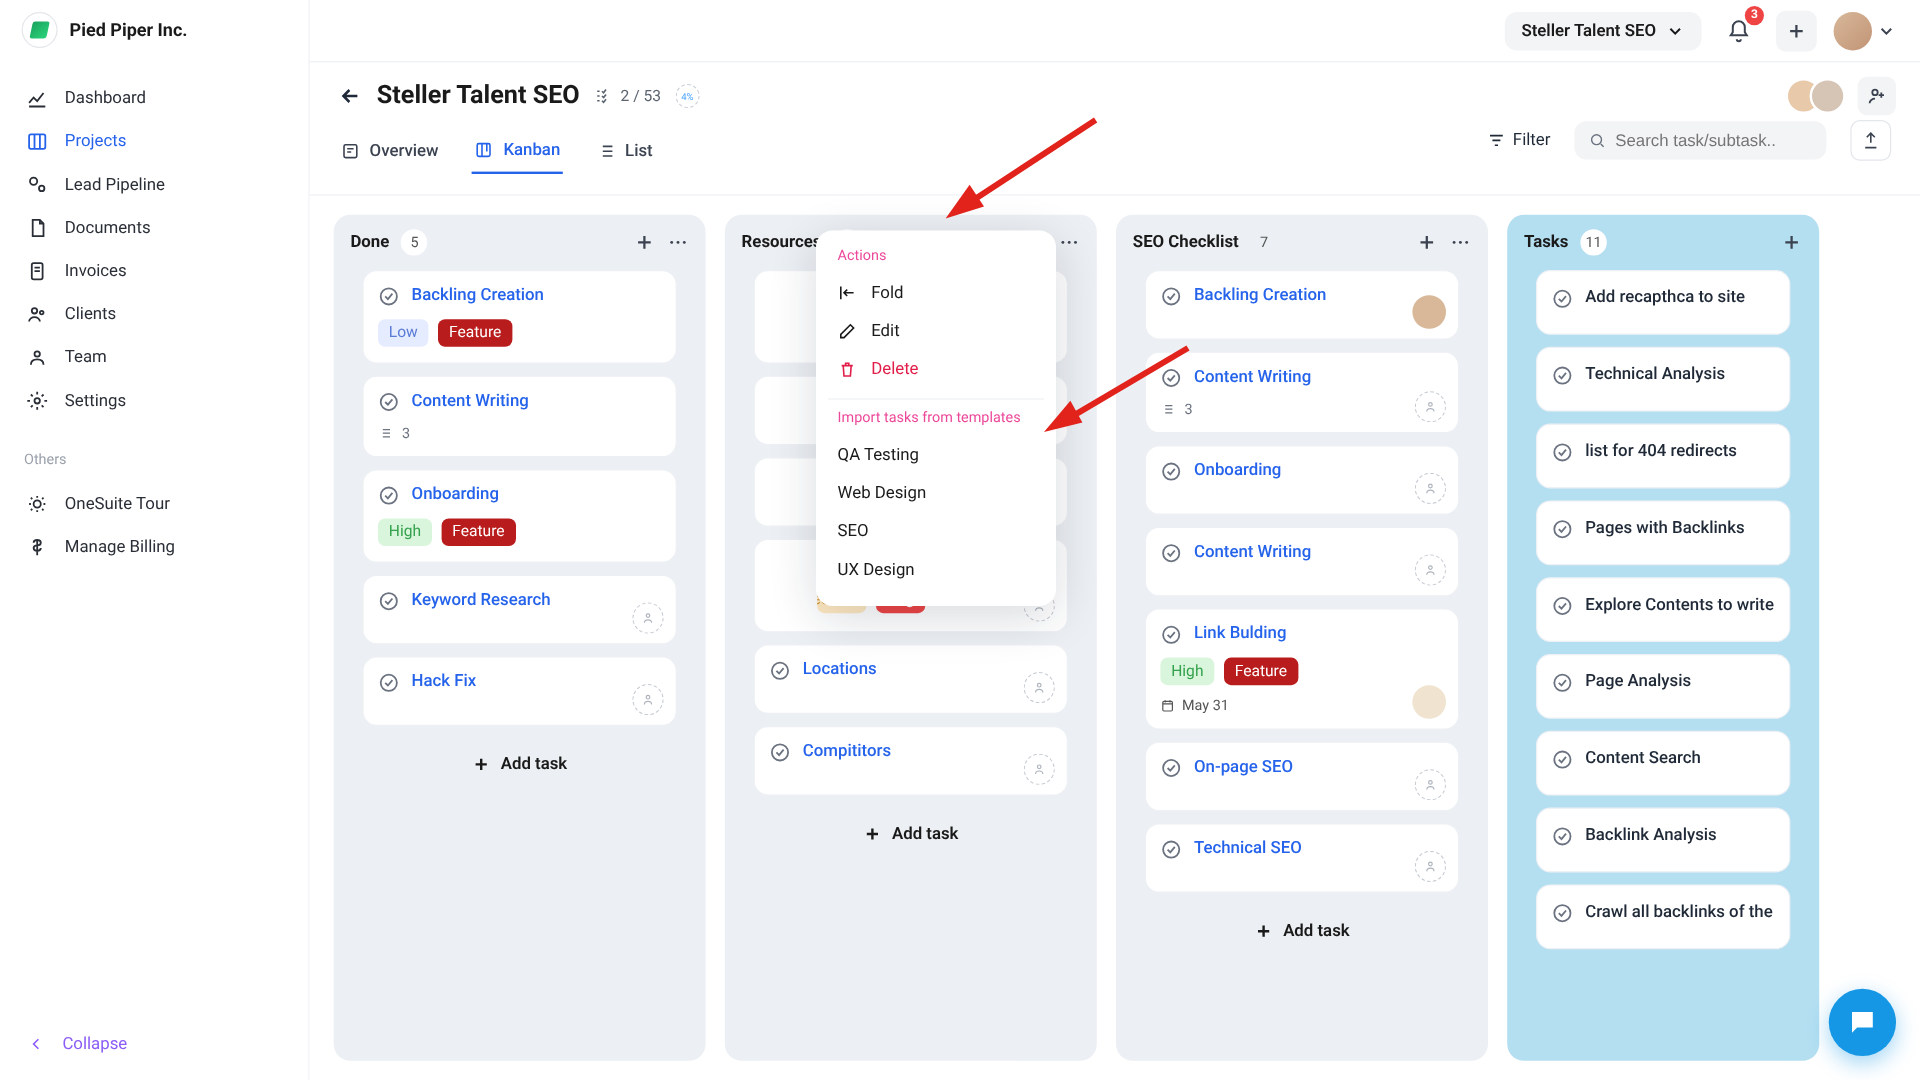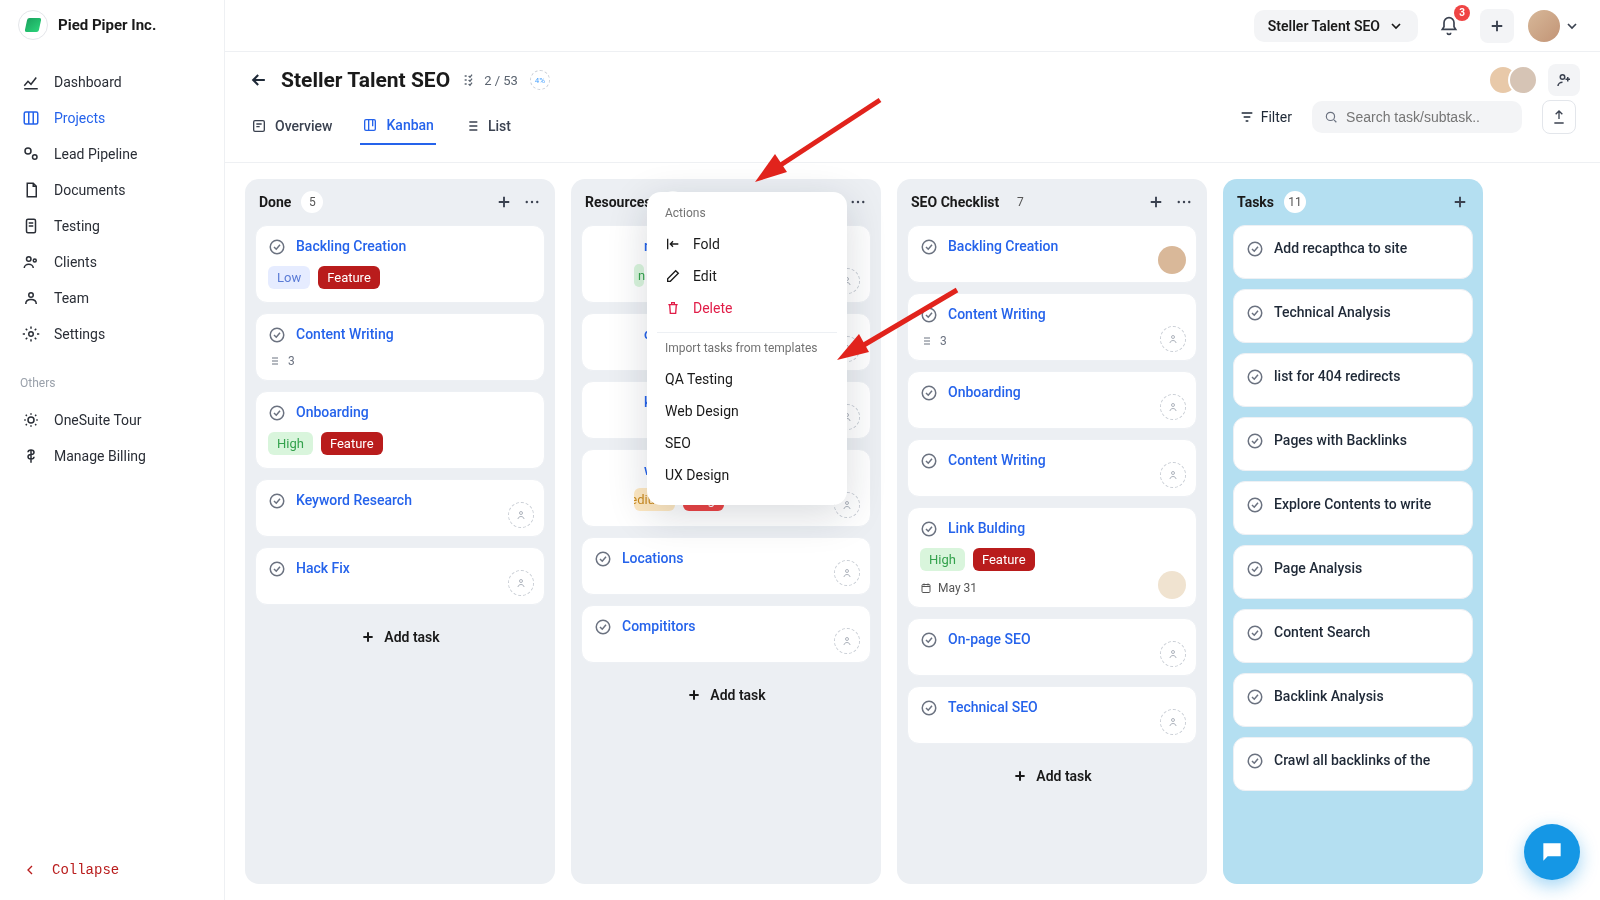--- a/index.html
+++ b/index.html
@@ -1,28 +1,28 @@
 <!DOCTYPE html>
 <html><head>
 <meta charset="utf-8">
 <style>
 * { box-sizing: border-box; margin: 0; padding: 0; }
 body { font-family: -apple-system, BlinkMacSystemFont, "Segoe UI", Roboto, sans-serif; font-size: 14px; color: #1a1a1a; background: #fff; overflow: hidden; }
 .app { display: flex; height: 900px; width: 1600px; }
-.sidebar { width: 225px; border-right: 1px solid #eef0f3; display: flex; flex-direction: column; padding: 10px 0; }
+.sidebar { width: 258px; border-right: 1px solid #eef0f3; display: flex; flex-direction: column; padding: 10px 0; }
 .logo-row { display: flex; align-items: center; gap: 10px; padding: 0 18px 18px; }
 .logo-circle { width: 30px; height: 30px; border-radius: 50%; border: 1px solid #e4e6ea; display: flex; align-items: center; justify-content: center; font-size: 9px; color:#888; position: relative; }
 .logo-inner { width: 14px; height: 14px; background: linear-gradient(135deg,#1aa35e,#2bd37a); border-radius: 2px; transform: skewX(-12deg); }
 .logo-text { font-weight: 700; font-size: 15px; }
 .nav { padding: 6px 10px; }
 .nav-item { display: flex; align-items: center; gap: 14px; padding: 9px 12px; border-radius: 8px; cursor: pointer; color: #2a2e36; }
 .nav-item.active { color: #2563eb; }
 .nav-item .ico { width: 18px; height: 18px; color: inherit; }
 .nav-sep-label { padding: 18px 20px 6px; font-size: 12px; color: #9aa1ab; }
-.collapse-row { margin-top: auto; display: flex; gap: 14px; padding: 12px 22px; color: #b91c1c; cursor: pointer; font-family: Liberation Mono, monospace; }
+.collapse-row { margin-top: auto; display: flex; gap: 14px; padding: 12px 22px; color: #8b5cf6; cursor: pointer; }
 
 .main { flex: 1; display: flex; flex-direction: column; position: relative; }
 .topbar { display: flex; align-items: center; justify-content: flex-end; gap: 14px; padding: 8px 20px; border-bottom: 1px solid #eef0f3; height: 52px; }
 .top-select { background: #f3f4f6; border-radius: 10px; padding: 8px 14px; display: flex; align-items: center; gap: 8px; font-weight: 600; cursor: pointer; }
 .iconbtn { width: 34px; height: 34px; border-radius: 8px; display: flex; align-items: center; justify-content: center; cursor: pointer; position: relative; }
 .iconbtn.boxed { background: #f3f4f6; }
 .badge { position: absolute; top: -4px; right: -4px; background: #ef4444; color: #fff; font-size: 10px; font-weight: 700; border-radius: 50%; width: 16px; height: 16px; display: flex; align-items: center; justify-content: center; }
 .avatar { width: 32px; height: 32px; border-radius: 50%; background: linear-gradient(135deg,#d7b899,#c29476); display: inline-block; }
 .user-row { display: flex; align-items: center; gap: 4px; cursor: pointer; }
 
@@ -49,21 +49,21 @@
 
 .board { flex:1; display:flex; gap: 16px; padding: 16px 0 16px 20px; overflow: hidden; background: #fff; }
 .col { width: 310px; background: #eceff3; border-radius: 14px; display:flex; flex-direction:column; flex-shrink:0; }
 .col.hl { background: #b4dff1; }
 .col-head { display:flex; align-items:center; gap:10px; padding: 12px 14px; }
 .col-title { font-weight: 700; }
 .col-count { background:#fff; border-radius: 999px; min-width:22px; height:22px; display:flex;align-items:center;justify-content:center; font-size:12px; color:#555; }
 .col.hl .col-count { background:#fff; }
 .col-head .spacer { flex:1; }
 .col-icon { cursor:pointer; color:#3b4250; }
-.col-body { padding: 0 10px 10px; display:flex; flex-direction:column; gap:10px; overflow:hidden; }
+.col-body { padding: 0 24px 10px; display:flex; flex-direction:column; gap:10px; overflow:hidden; }
 .card { background:#fff; border-radius: 12px; padding: 12px; border:1px solid #edf0f4; position:relative; min-height: 58px; }
 .card-row1 { display:flex; align-items:flex-start; gap:10px; }
 .card-title { color:#2563eb; font-weight:500; cursor:pointer; }
 .tags { display:flex; gap:8px; margin-top:10px; flex-wrap:wrap; }
 .tag { font-size:13px; padding:4px 9px; border-radius:6px; font-weight:400; }
 .tag.low { background:#e6ecff; color:#5a7bd6; }
 .tag.high { background:#d9f5dc; color:#34a24d; }
 .tag.med { background:#ffe9c2; color:#cc8b1f; }
 .tag.feature { background:#b91c1c; color:#fff; }
 .tag.improv { background:#3aa8e6; color:#fff; }
@@ -71,21 +71,21 @@
 .assign-ph { position:absolute; bottom:8px; right:10px; width:26px;height:26px;border-radius:50%; border:1.5px dashed #c8cdd4; display:flex;align-items:center;justify-content:center; color:#aeb4bd; }
 .assign-av { position:absolute; bottom:8px; right:10px; width:28px;height:28px;border-radius:50%; background:#d9b899; }
 .sub-row { display:flex; align-items:center; gap:8px; margin-top:10px; color:#6b7280; font-size:12px; }
 .date-row { display:flex; align-items:center; gap:6px; margin-top:10px; color:#555; font-size:12px; }
 .add-task { display:flex; align-items:center; justify-content:center; gap:8px; padding: 14px 0 6px; font-weight:600; cursor:pointer; }
 .col-tasks { width: 260px; }
 .col-tasks .card { padding:14px 12px; min-height:54px; }
 .col-tasks .card-title { color:#1f2937; font-weight:500; }
 
 .dropdown { position: absolute; z-index: 50; background:#fff; border-radius:14px; box-shadow: 0 10px 40px rgba(20,30,50,0.16); padding: 14px 0; width: 200px; }
-.dd-label { font-size:12px; color:#737373; padding: 0 18px 8px; }
+.dd-label { font-size:12px; color:#ec4899; padding: 0 18px 8px; }
 .dd-item { display:flex; align-items:center; gap:12px; padding:8px 18px; cursor:pointer; }
 .dd-item.danger { color:#e11d48; }
 .dd-sep { height:1px; background:#edf0f4; margin:8px 10px; }
 
 .arrow { position:absolute; z-index:60; pointer-events:none; }
 .arrow-line { stroke:#e1231c; stroke-width:5; fill:none; }
 .arrow-head { fill:#e1231c; }
 
 .chat-fab { position:absolute; bottom:20px; right:20px; width:56px;height:56px; border-radius:50%; background:#1597e5; display:flex;align-items:center;justify-content:center; cursor:pointer; box-shadow:0 6px 18px rgba(21,151,229,0.4); color:#fff; }
 
@@ -132,21 +132,21 @@
             <path d="M7 3h8l4 4v14H7z"></path>
             <path d="M15 3v4h4"></path>
           </svg>
         <span>Documents</span>
       </div>
       <div class="nav-item">
         <svg class="ico" viewBox="0 0 24 24" fill="none" stroke="currentColor" stroke-width="2">
             <rect x="6" y="3" width="12" height="18" rx="2"></rect>
             <path d="M9 8h6M9 12h6"></path>
           </svg>
-        <span>Testing</span>
+        <span>Invoices</span>
       </div>
       <div class="nav-item">
         <svg class="ico" viewBox="0 0 24 24" fill="none" stroke="currentColor" stroke-width="2">
             <circle cx="9" cy="8" r="3"></circle>
             <circle cx="17" cy="10" r="2"></circle>
             <path d="M3 20c0-3 3-5 6-5s6 2 6 5"></path>
           </svg>
         <span>Clients</span>
       </div>
       <div class="nav-item">

